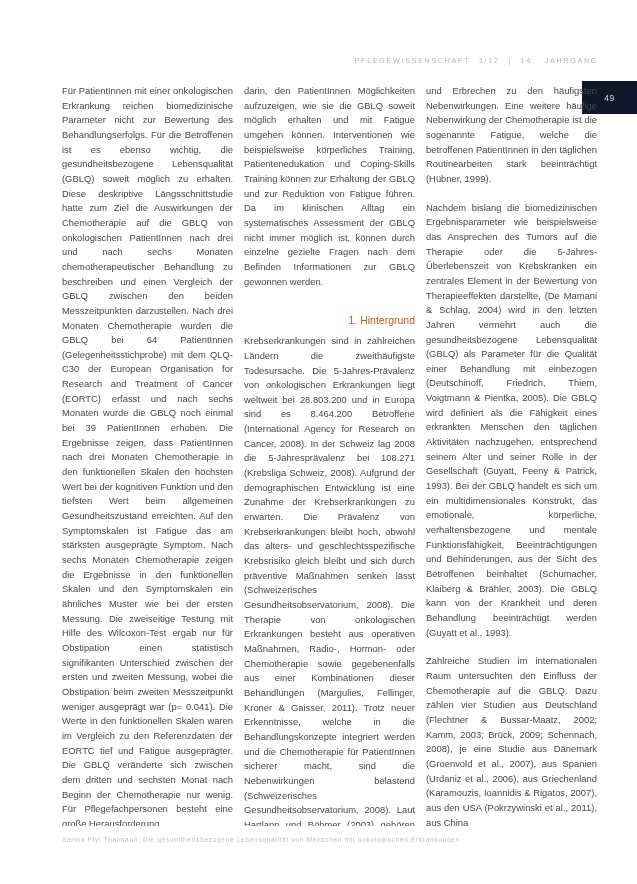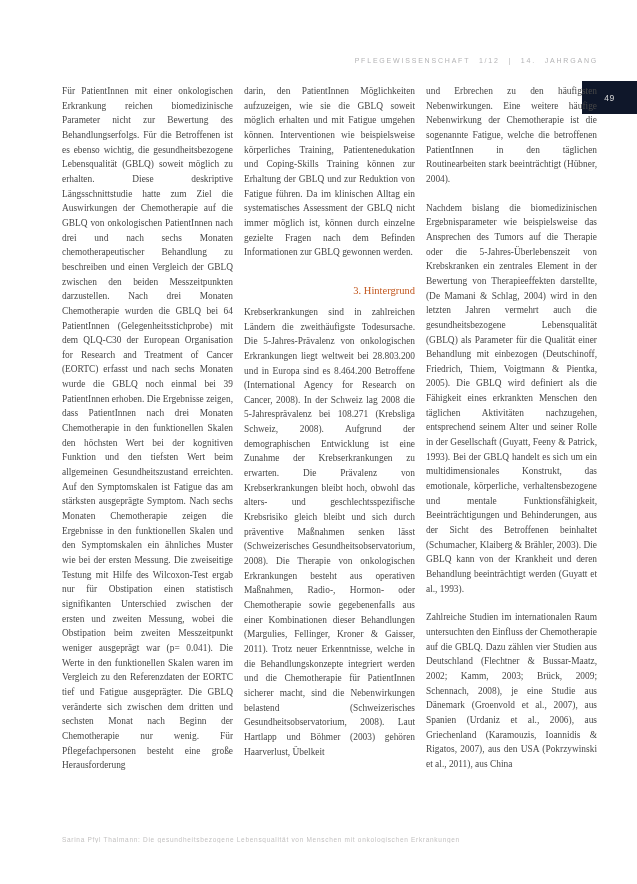--- a/index.html
+++ b/index.html
@@ -48,21 +48,20 @@
     width: 536px;
     height: 742px;
     display: flex;
     gap: 11px;
     overflow: hidden;
   }
   .col {
     width: 171px;
     height: 742px;
     overflow: hidden;
-    font-family: Liberation Serif, serif;
   }
   .col p {
     margin: 0 0 14px 0;
     font-size: 9.4px;
     line-height: 14.65px;
     text-align: justify;
     color: #474747;
     hyphens: auto;
     -webkit-hyphens: auto;
   }
@@ -98,26 +97,26 @@
 </div>
 
 <div class="content">
 
   <div class="col">
     <p>Für PatientInnen mit einer onkologischen Erkrankung reichen biomedizinische Parameter nicht zur Bewertung des Behandlungserfolgs. Für die Betroffenen ist es ebenso wichtig, die gesundheitsbezogene Lebensqualität (GBLQ) soweit möglich zu erhalten. Diese deskriptive Längsschnittstudie hatte zum Ziel die Auswirkungen der Chemotherapie auf die GBLQ von onkologischen PatientInnen nach drei und nach sechs Monaten chemotherapeutischer Behandlung zu beschreiben und einen Vergleich der GBLQ zwischen den beiden Messzeitpunkten darzustellen. Nach drei Monaten Chemotherapie wurden die GBLQ bei 64 PatientInnen (Gelegenheitsstichprobe) mit dem QLQ-C30 der European Organisation for Research and Treatment of Cancer (EORTC) erfasst und nach sechs Monaten wurde die GBLQ noch einmal bei 39 PatientInnen erhoben. Die Ergebnisse zeigen, dass PatientInnen nach drei Monaten Chemotherapie in den funktionellen Skalen den höchsten Wert bei der kognitiven Funktion und den tiefsten Wert beim allgemeinen Gesundheitszustand erreichten. Auf den Symptomskalen ist Fatigue das am stärksten ausgeprägte Symptom. Nach sechs Monaten Chemotherapie zeigen die Ergebnisse in den funktionellen Skalen und den Symptomskalen ein ähnliches Muster wie bei der ersten Messung. Die zweiseitige Testung mit Hilfe des Wilcoxon-Test ergab nur für Obstipation einen statistisch signifikanten Unterschied zwischen der ersten und zweiten Messung, wobei die Obstipation beim zweiten Messzeitpunkt weniger ausgeprägt war (p= 0.041). Die Werte in den funktionellen Skalen waren im Vergleich zu den Referenzdaten der EORTC tief und Fatigue ausgeprägter. Die GBLQ veränderte sich zwischen dem dritten und sechsten Monat nach Beginn der Chemotherapie nur wenig. Für Pflegefachpersonen besteht eine große Herausforderung</p>
   </div>
 
   <div class="col">
     <p>darin, den PatientInnen Möglichkeiten aufzuzeigen, wie sie die GBLQ soweit möglich erhalten und mit Fatigue umgehen können. Interventionen wie beispielsweise körperliches Training, Patientenedukation und Coping-Skills Training können zur Erhaltung der GBLQ und zur Reduktion von Fatigue führen. Da im klinischen Alltag ein systematisches Assessment der GBLQ nicht immer möglich ist, können durch einzelne gezielte Fragen nach dem Befinden Informationen zur GBLQ gewonnen werden.</p>
-    <h2 class="section-heading">3. Hintergrund</h2>
+    <h2 class="section-heading">1. Hintergrund</h2>
     <p>Krebserkrankungen sind in zahlreichen Ländern die zweithäufigste Todesursache. Die 5-Jahres-Prävalenz von onkologischen Erkrankungen liegt weltweit bei 28.803.200 und in Europa sind es 8.464.200 Betroffene (International Agency for Research on Cancer, 2008). In der Schweiz lag 2008 die 5-Jahresprävalenz bei 108.271 (Krebsliga Schweiz, 2008). Aufgrund der demographischen Entwicklung ist eine Zunahme der Krebserkrankungen zu erwarten. Die Prävalenz von Krebserkrankungen bleibt hoch, obwohl das alters- und geschlechtsspezifische Krebsrisiko gleich bleibt und sich durch präventive Maßnahmen senken lässt (Schweizerisches Gesundheitsobservatorium, 2008). Die Therapie von onkologischen Erkrankungen besteht aus operativen Maßnahmen, Radio-, Hormon- oder Chemotherapie sowie gegebenenfalls aus einer Kombinationen dieser Behandlungen (Margulies, Fellinger, Kroner &amp; Gaisser, 2011). Trotz neuer Erkenntnisse, welche in die Behandlungskonzepte integriert werden und die Chemotherapie für PatientInnen sicherer macht, sind die Nebenwirkungen belastend (Schweizerisches Gesundheitsobservatorium, 2008). Laut Hartlapp und Böhmer (2003) gehören Haarverlust, Übelkeit</p>
   </div>
 
   <div class="col">
-    <p>und Erbrechen zu den häufigsten Nebenwirkungen. Eine weitere häufige Nebenwirkung der Chemotherapie ist die sogenannte Fatigue, welche die betroffenen PatientInnen in den täglichen Routinearbeiten stark beeinträchtigt (Hübner, 2004).</p>
+    <p>und Erbrechen zu den häufigsten Nebenwirkungen. Eine weitere häufige Nebenwirkung der Chemotherapie ist die sogenannte Fatigue, welche die betroffenen PatientInnen in den täglichen Routinearbeiten stark beeinträchtigt (Hübner, 1999).</p>
     <p>Nachdem bislang die biomedizinischen Ergebnisparameter wie beispielsweise das Ansprechen des Tumors auf die Therapie oder die 5-Jahres-Überlebenszeit von Krebskranken ein zentrales Element in der Bewertung von Therapieeffekten darstellte, (De Mamani &amp; Schlag, 2004) wird in den letzten Jahren vermehrt auch die gesundheitsbezogene Lebensqualität (GBLQ) als Parameter für die Qualität einer Behandlung mit einbezogen (Deutschinoff, Friedrich, Thiem, Voigtmann &amp; Pientka, 2005). Die GBLQ wird definiert als die Fähigkeit eines erkrankten Menschen den täglichen Aktivitäten nachzugehen, entsprechend seinem Alter und seiner Rolle in der Gesellschaft (Guyatt, Feeny &amp; Patrick, 1993). Bei der GBLQ handelt es sich um ein multidimensionales Konstrukt, das emotionale, körperliche, verhaltensbezogene und mentale Funktionsfähigkeit, Beeinträchtigungen und Behinderungen, aus der Sicht des Betroffenen beinhaltet (Schumacher, Klaiberg &amp; Brähler, 2003). Die GBLQ kann von der Krankheit und deren Behandlung beeinträchtigt werden (Guyatt et al., 1993).</p>
     <p>Zahlreiche Studien im internationalen Raum untersuchten den Einfluss der Chemotherapie auf die GBLQ. Dazu zählen vier Studien aus Deutschland (Flechtner &amp; Bussar-Maatz, 2002; Kamm, 2003; Brück, 2009; Schennach, 2008), je eine Studie aus Dänemark (Groenvold et al., 2007), aus Spanien (Urdaniz et al., 2006), aus Griechenland (Karamouzis, Ioannidis &amp; Rigatos, 2007), aus den USA (Pokrzywinski et al., 2011), aus China</p>
   </div>
 
 </div>
 
 <div class="page-footer">
   <span>Sarina Pfyl Thalmann: Die gesundheitsbezogene Lebensqualität von Menschen mit onkologischen Erkrankungen</span>
 </div>
 

